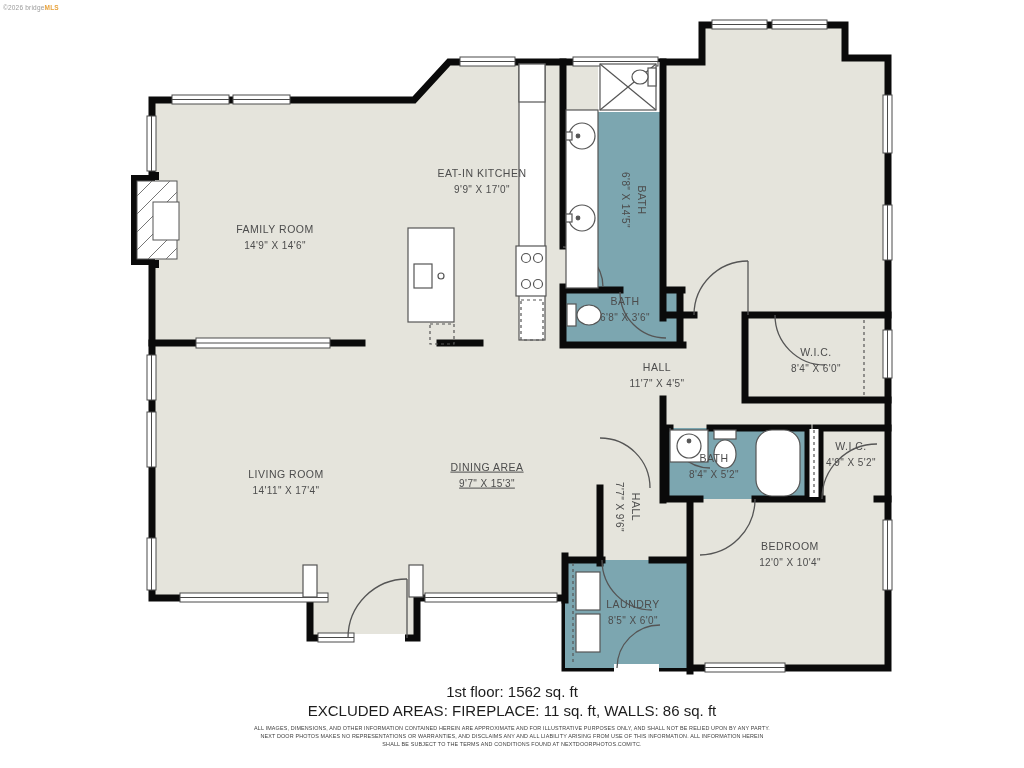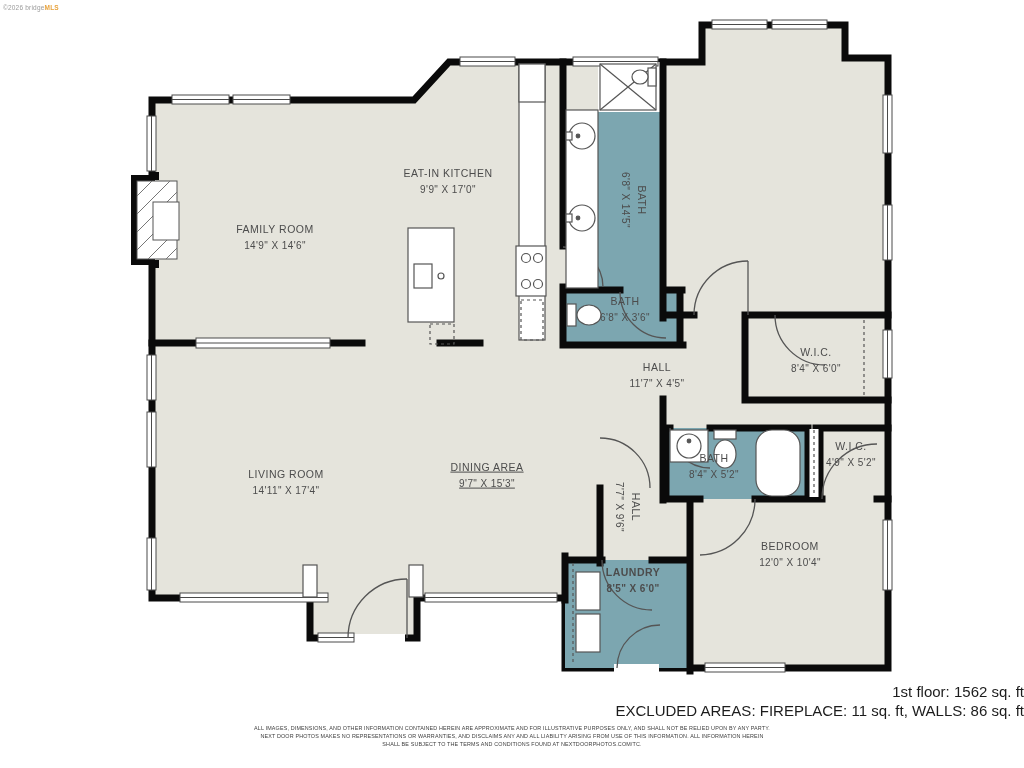--- a/index.html
+++ b/index.html
@@ -7,21 +7,21 @@
           font-family:"Liberation Sans",sans-serif;}
   .watermark{position:absolute;left:3px;top:4px;font-size:6.5px;color:#9a9a9a;letter-spacing:.2px;}
   .watermark .mls{color:#e8a33d;font-weight:bold;}
   svg{position:absolute;left:0;top:0;}
   .room-label{position:absolute;transform:translate(-50%,-50%);text-align:center;
               color:#4c4c4c;font-size:10.5px;letter-spacing:.5px;line-height:1.6;white-space:nowrap;}
   .room-label .dims{font-size:10px;letter-spacing:.4px;}
   .room-label.rot{transform:translate(-50%,-50%) rotate(90deg);}
   .footer{position:absolute;left:0;top:681px;width:1024px;text-align:center;color:#111;}
   .footer .total{font-size:17px;font-weight:bold;line-height:1.15;}
-  .footer .line{font-size:15px;line-height:1.15;margin-top:2px;color:#1c1c1c;text-align:right;}
+  .footer .line{font-size:15px;line-height:1.15;margin-top:2px;color:#1c1c1c;}
   .footer .disclaimer{margin-top:4px;font-size:5.4px;line-height:1.55;color:#3d3d3d;letter-spacing:.15px;}
 </style>
 </head>
 <body>
 
 <div class="canvas">
 
   <div class="watermark">
     <span>©2026 bridge</span><span class="mls">MLS</span>
   </div>
@@ -233,21 +233,21 @@
 
       <rect x="303" y="565" width="14" height="32"></rect>
       <rect x="409" y="565" width="14" height="32"></rect>
     </g>
   </svg>
 
   <div class="room-label" style="left:253px;top:237px;margin-left:22px;">
     <div>FAMILY ROOM</div>
     <div class="dims">14'9" X 14'6"</div>
   </div>
-  <div class="room-label" style="left:448px;top:181px;">
+  <div class="room-label" style="left:482px;top:181px;">
     <div>EAT-IN KITCHEN</div>
     <div class="dims">9'9" X 17'0"</div>
   </div>
   <div class="room-label rot" style="left:634px;top:200px;">
     <div>BATH</div>
     <div class="dims">6'8" X 14'5"</div>
   </div>
   <div class="room-label" style="left:625px;top:309px;">
     <div>BATH</div>
     <div class="dims">6'8" X 3'6"</div>
@@ -273,21 +273,21 @@
     <div class="dims">14'11" X 17'4"</div>
   </div>
   <div class="room-label" style="left:487px;top:475px;text-decoration:underline;">
     <div>DINING AREA</div>
     <div class="dims">9'7" X 15'3"</div>
   </div>
   <div class="room-label rot" style="left:628px;top:507px;">
     <div>HALL</div>
     <div class="dims">7'7" X 9'6"</div>
   </div>
-  <div class="room-label" style="left:633px;top:580px;font-weight:bold;">
+  <div class="room-label" style="left:633px;top:612px;">
     <div>LAUNDRY</div>
     <div class="dims">8'5" X 6'0"</div>
   </div>
   <div class="room-label" style="left:790px;top:554px;">
     <div>BEDROOM</div>
     <div class="dims">12'0" X 10'4"</div>
   </div>
 
   <div class="footer">
     <div class="line">1st floor: 1562 sq. ft</div>

